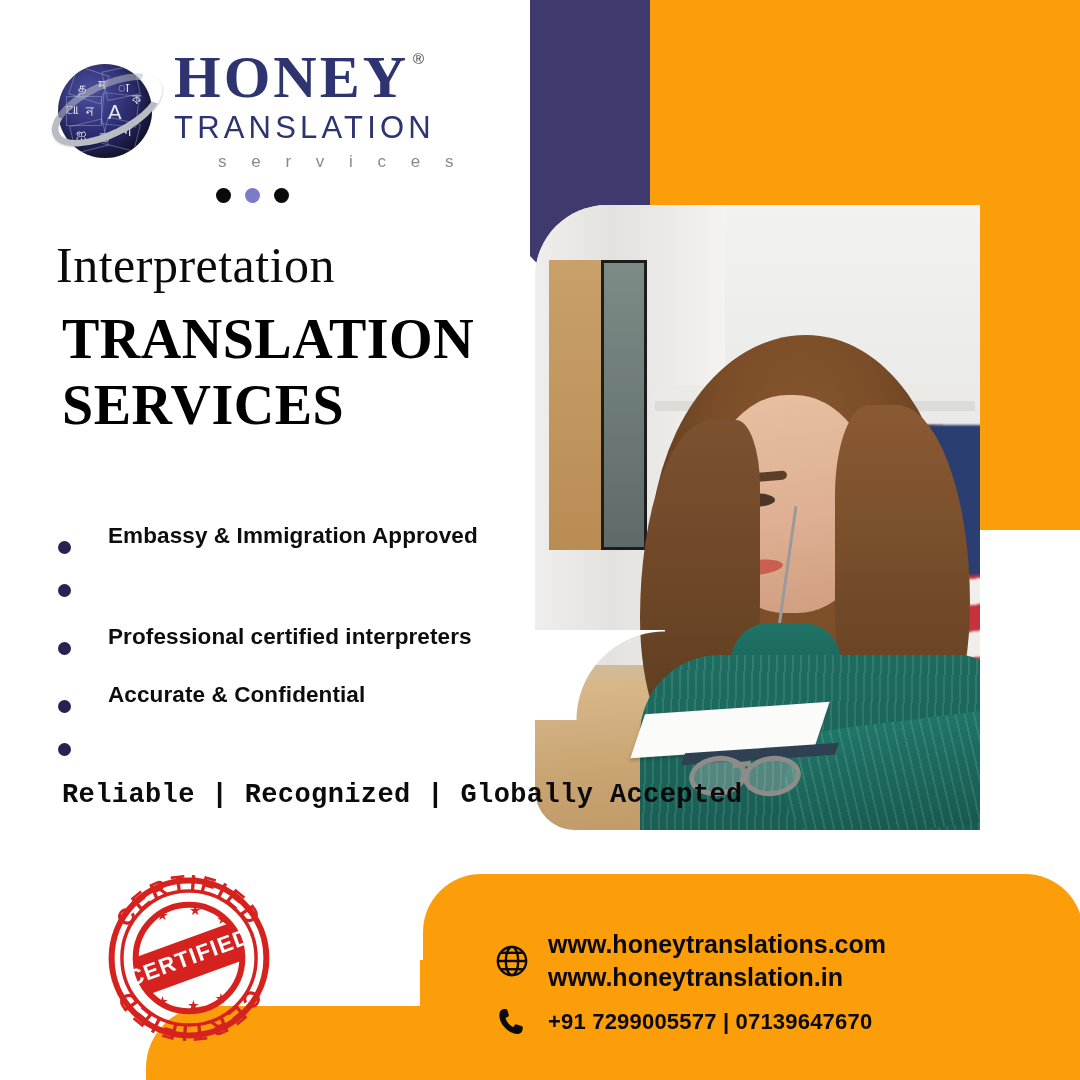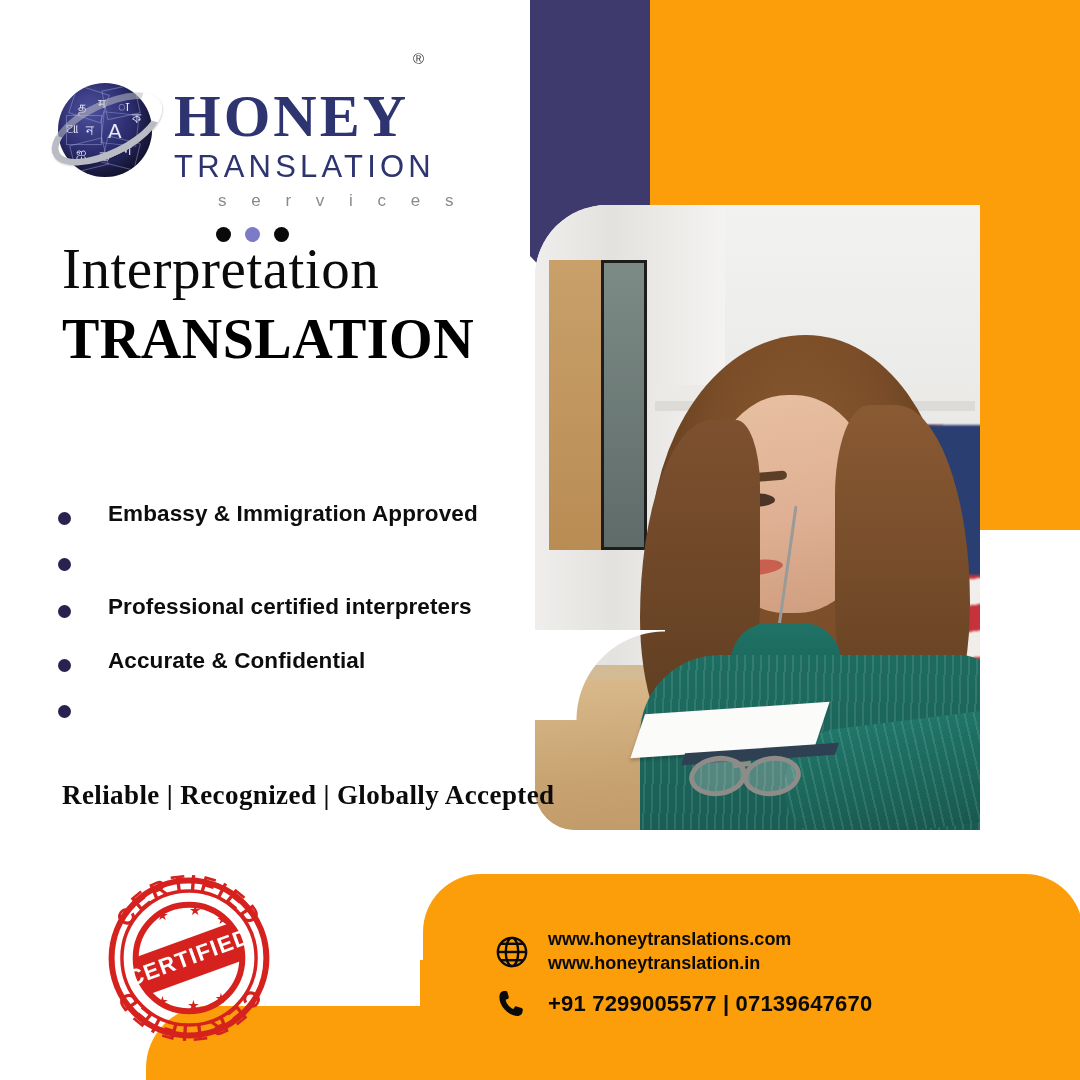--- a/index.html
+++ b/index.html
@@ -240,69 +240,68 @@
 
   .wordmark { display:flex; flex-direction:column; }
   .honey-line { position:relative; display:flex; align-items:flex-start; }
   .honey {
     font-family:"Liberation Serif", serif;
     font-size:60px;
     font-weight:700;
     letter-spacing:3px;
     color:#2e3470;
     line-height:.98;
-    margin-top:39px;
   }
   .reg {
     font-family:"Liberation Sans", sans-serif;
     font-size:15px; color:#3a3a3a; margin-left:4px; margin-top:2px;
   }
   .translation {
     font-family:"Liberation Sans", sans-serif;
     font-size:31px; letter-spacing:4.2px; color:#2e3470;
     margin-top:3px;
   }
   .services-word {
     font-family:"Liberation Sans", sans-serif;
     font-size:17px; letter-spacing:10px; color:#8a8a8a;
     margin-top:6px; margin-left:44px;
   }
   .dots { display:flex; gap:14px; margin:16px 0 0 164px; }
   .dot { width:15px; height:15px; border-radius:50%; }
 
   
   .h-interp {
-    position:absolute; left:62px; top:236px; z-index:6;
+    position:absolute; left:56px; top:236px; z-index:6;
     font-family:"Liberation Serif", serif;
-    font-size:57px; font-weight:400; color:#0b0b0b;
+    font-size:50px; font-weight:400; color:#0b0b0b;
     letter-spacing:.5px;
   }
   .h-main {
     position:absolute; left:62px; top:306px; z-index:6;
     font-family:"Liberation Serif", serif;
     font-size:56px; font-weight:700; color:#000;
     line-height:1.18; letter-spacing:.5px;
   }
 
   
   .bullets { position:absolute; left:58px; top:496px; z-index:6; width:470px; }
-  .bullet-item { display:flex; align-items:center; margin-bottom:18px; }
+  .bullet-item { display:flex; align-items:flex-end; margin-bottom:18px;margin-top:22px; }
   .bullet-dot {
     width:13px; height:13px; border-radius:50%;
     background:#2b2150; margin-top:8px; margin-right:37px; flex:none;
   }
   .bullet-text {
     font-family:"Liberation Sans", sans-serif;
     font-size:22.5px; font-weight:700; color:#0d0d0d;
     line-height:1.6; letter-spacing:.1px;
   }
 
   .tagline {
     position:absolute; left:62px; top:780px; z-index:6;
-    font-family:Liberation Serif, serif;
+    font-family:Liberation Mono, monospace;
     font-size:27px; font-weight:700; color:#0b0b0b;
     letter-spacing:.4px;
   }
 
   
   .stamp { position:absolute; left:103px; top:872px; width:172px; height:172px; z-index:7; }
   .stamp svg { width:100%; height:100%; }
 
   
   .contact-panel {
@@ -333,21 +332,21 @@
     font-family:"Liberation Serif", serif;
     font-size:31px; font-weight:700; color:#0a0a0a;
     letter-spacing:.3px;
   }
   .contact-rows { position:absolute; left:492px; top:928px; z-index:8; }
   .c-row { display:flex; align-items:center; margin-bottom:11px; }
   .c-icon { width:40px; flex:none; display:flex; align-items:center; justify-content:center; }
   .c-text {
     font-family:"Liberation Sans", sans-serif;
     font-weight:700; color:#0a0a0a;
-    font-size:18px; line-height:1.32;
+    font-size:25px; line-height:1.32;
     margin-left:16px;
   }
   .c-text.phone { font-size:22px; letter-spacing:.2px; }
 </style>
 </head>
 <body>
 
 <div id="poster">
 
   <div class="shape-purple-top"></div>
@@ -425,20 +424,21 @@
     <div class="dots">
       <div class="dot" style="background:#0a0a0a"></div>
       <div class="dot" style="background:#7b7bc8"></div>
       <div class="dot" style="background:#0a0a0a"></div>
     </div>
   </div>
 
   <div class="h-interp">Interpretation</div>
   <div class="h-main">
     <div>TRANSLATION</div>
+    <div>SERVICES</div>
   </div>
 
   <div class="bullets">
     <div class="bullet-item">
       <div class="bullet-dot"></div>
       <div class="bullet-text">Embassy &amp; Immigration Approved</div>
     </div>
     <div class="bullet-item">
       <div class="bullet-dot"></div>
     </div>

